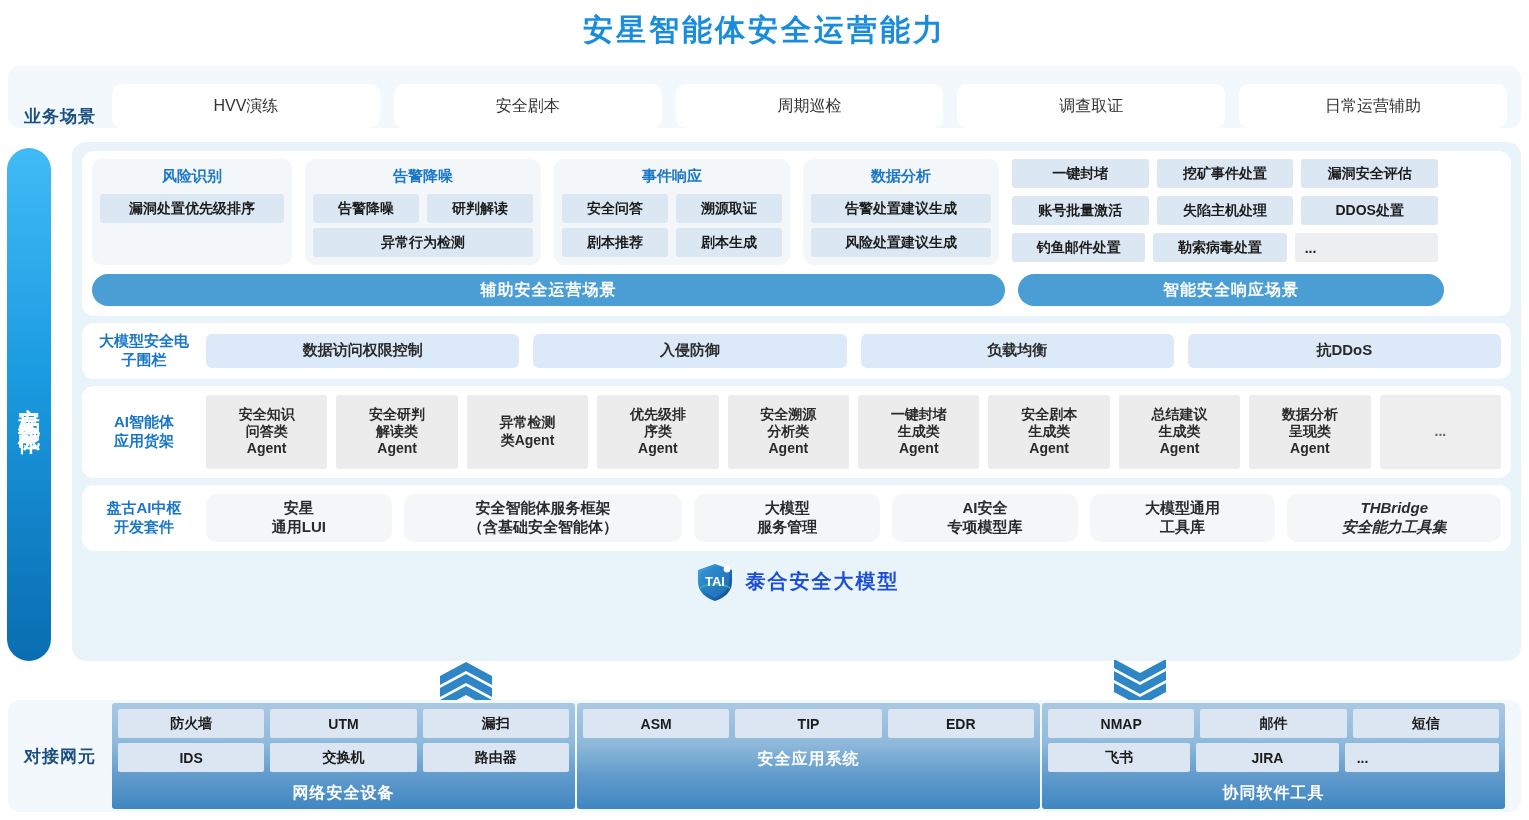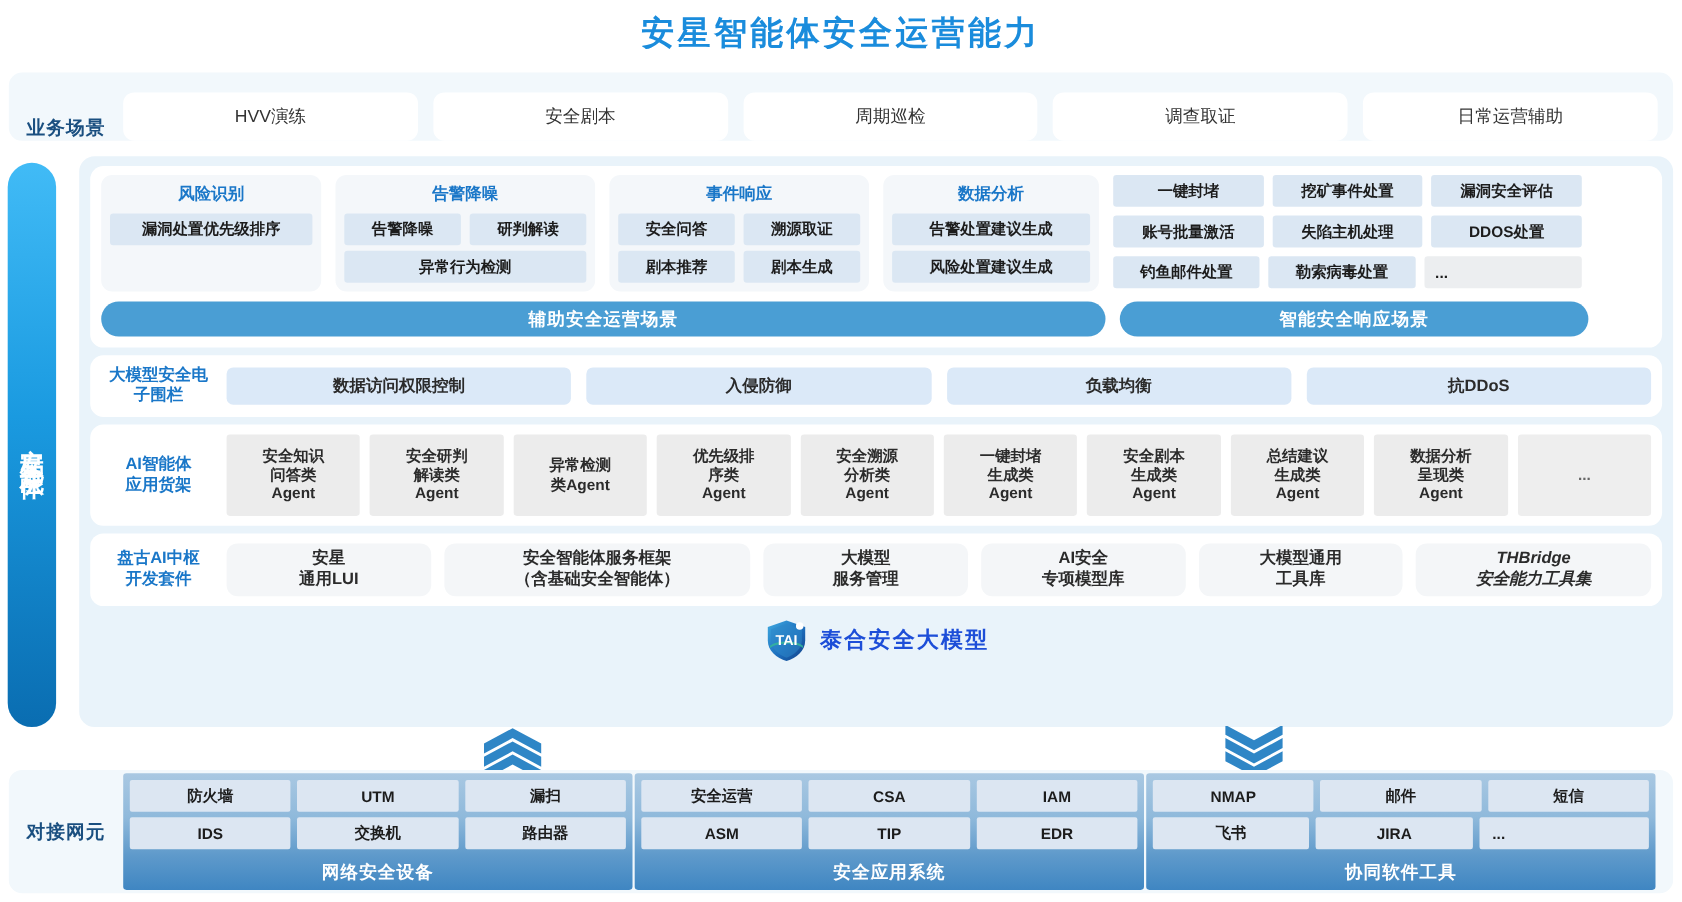--- a/index.html
+++ b/index.html
@@ -373,25 +373,20 @@
         <div class="net-row">
           <div class="net-cell">IDS</div>
           <div class="net-cell">交换机</div>
           <div class="net-cell">路由器</div>
         </div>
         <div class="net-caption">网络安全设备</div>
       </div>
 
       <div class="net-group">
         <div class="net-row">
-          <div class="net-cell">安全运营</div>
-          <div class="net-cell">CSA</div>
-          <div class="net-cell">IAM</div>
-        </div>
-        <div class="net-row">
           <div class="net-cell">ASM</div>
           <div class="net-cell">TIP</div>
           <div class="net-cell">EDR</div>
         </div>
         <div class="net-caption">安全应用系统</div>
       </div>
 
       <div class="net-group">
         <div class="net-row">
           <div class="net-cell">NMAP</div>

